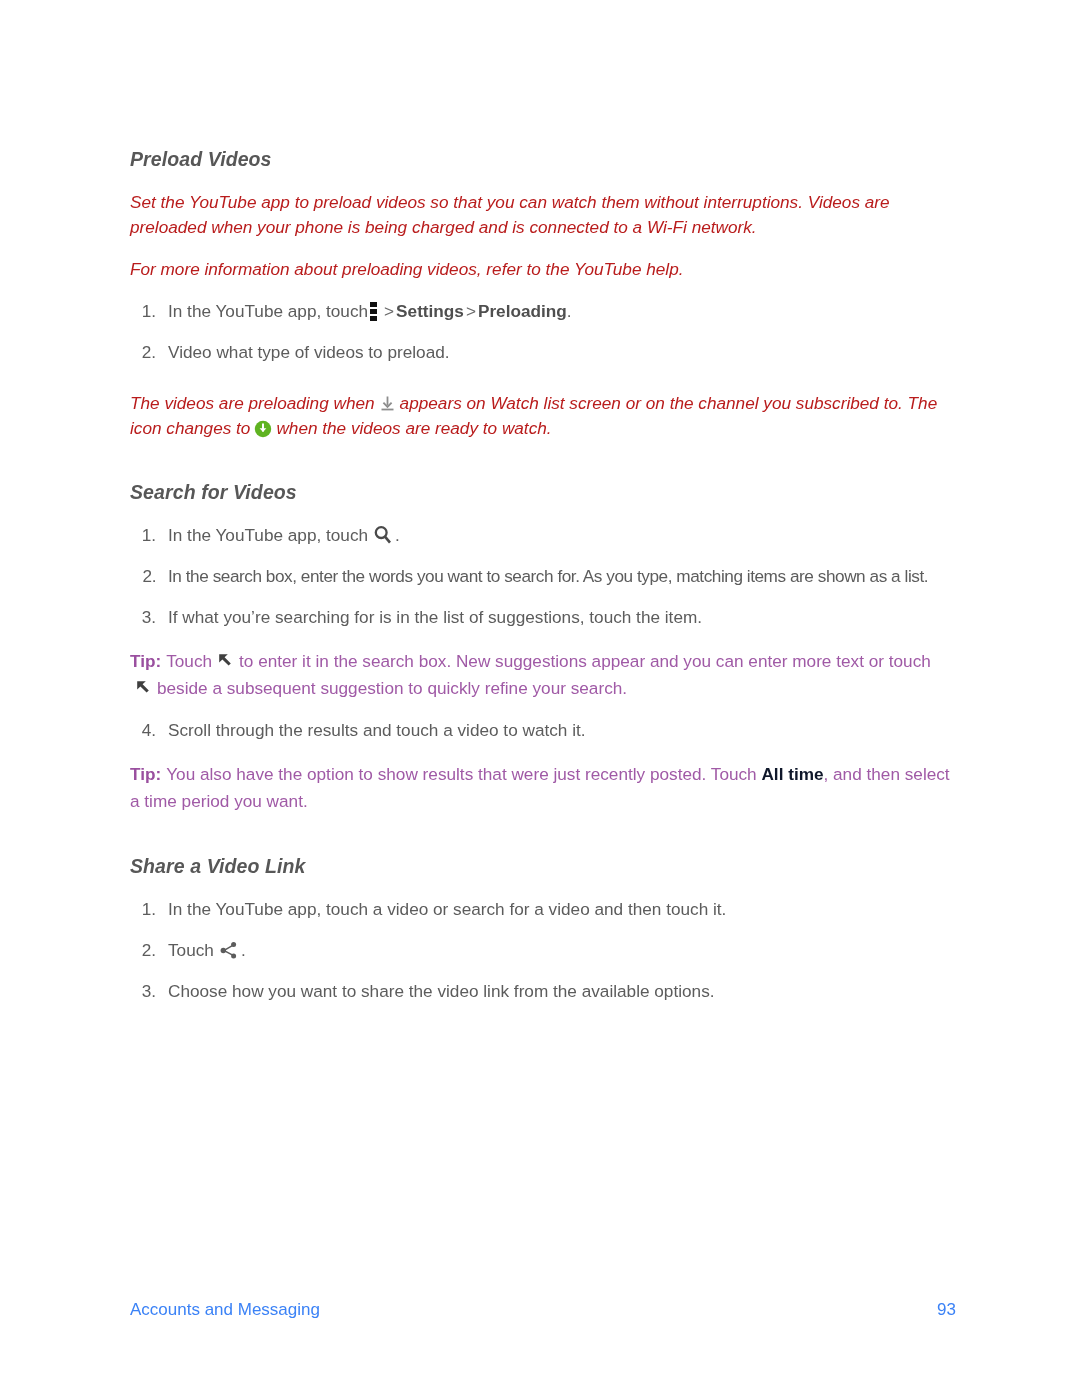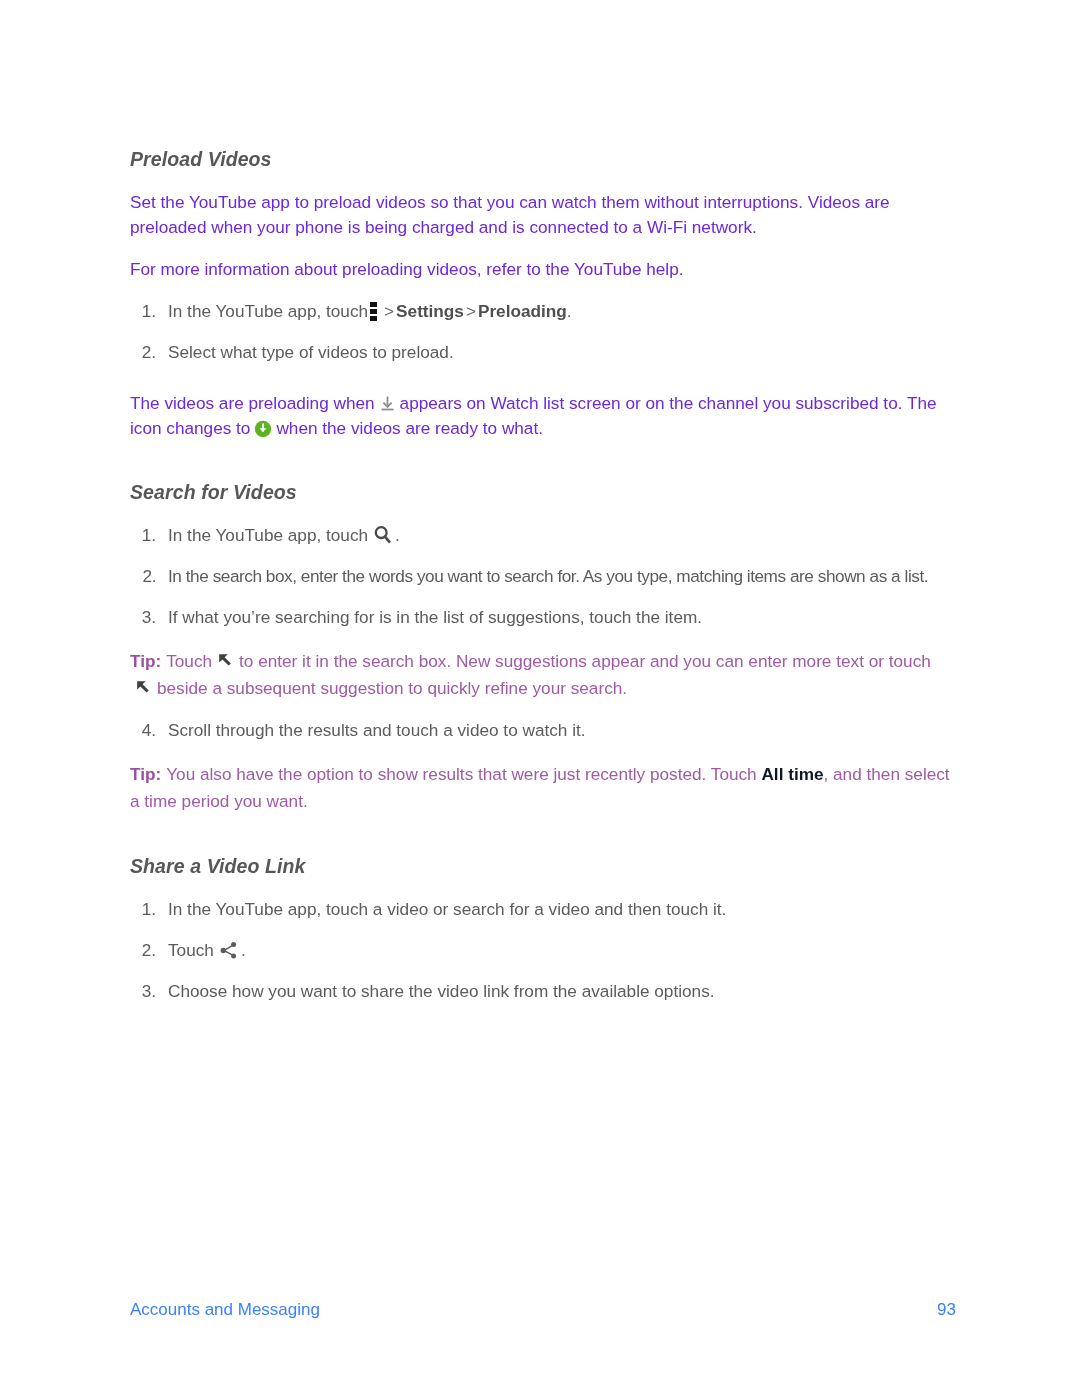--- a/index.html
+++ b/index.html
@@ -38,22 +38,23 @@
     margin: 0 0 19px 0;
     letter-spacing: 0.1px;
   }
   h2.section-heading.spaced-top {
     margin-top: 40px;
   }
 
   p.body-text {
     font-size: 17.2px;
     line-height: 25px;
-    color: #6d28d9;
+    color: #b91c1c;
     margin: 0 0 17px 0;
+    font-style: italic;
   }
 
   ol.steps {
     list-style: none;
     margin: 0 0 16px 0;
     padding: 0;
   }
   ol.steps li {
     position: relative;
     padding-left: 38px;
@@ -167,36 +168,36 @@
 
     <p class="body-text">Set the YouTube app to preload videos so that you can watch them without interruptions. Videos are preloaded when your phone is being charged and is connected to a Wi-Fi network.</p>
 
     <p class="body-text">For more information about preloading videos, refer to the YouTube help.</p>
 
     <ol class="steps">
       <li>
         <span class="num">1.</span><span>In the YouTube app, touch</span><span class="icon icon-overflow"><i></i><i></i><i></i></span><span class="chev">&gt;</span><b class="strong">Settings</b><span class="chev">&gt;</span><b class="strong">Preloading</b><span>.</span>
       </li>
       <li>
-        <span class="num">2.</span><span>Select what type of videos to preload.</span>
+        <span class="num">2.</span><span>Video what type of videos to preload.</span>
       </li>
     </ol>
 
     <p class="body-text" style="margin-top:26px;">
       <span>The videos are preloading when</span><span class="icon icon-download">
         <svg width="17" height="18" viewBox="0 0 17 18" aria-hidden="true">
           <path d="M8.5 1.5 L8.5 10.5" stroke="#8d8d8d" stroke-width="1.8" fill="none"></path>
           <path d="M4.4 7.6 L8.5 11.9 L12.6 7.6" stroke="#8d8d8d" stroke-width="1.8" fill="none" stroke-linejoin="miter"></path>
           <rect x="2.5" y="13.6" width="12" height="1.8" fill="#8d8d8d"></rect>
         </svg></span><span>appears on Watch list screen or on the channel you subscribed to. The icon changes to</span><span class="icon icon-green">
         <svg width="18" height="18" viewBox="0 0 18 18" aria-hidden="true">
           <circle cx="9" cy="9" r="8.2" fill="#5fb321"></circle>
           <path d="M9 3.6 L9 11.4" stroke="#ffffff" stroke-width="2" fill="none"></path>
           <path d="M5.6 8.3 L9 12 L12.4 8.3" fill="#ffffff"></path>
-        </svg></span><span>when the videos are ready to what.</span>
+        </svg></span><span>when the videos are ready to watch.</span>
     </p>
 
     <h2 class="section-heading spaced-top">Search for Videos</h2>
 
     <ol class="steps">
       <li>
         <span class="num">1.</span><span>In the YouTube app, touch</span><span class="icon icon-search">
           <svg width="19" height="20" viewBox="0 0 19 20" aria-hidden="true">
             <circle cx="8.2" cy="7.6" r="5.4" stroke="#4a4a4a" stroke-width="2.3" fill="none"></circle>
             <path d="M12.2 11.8 L17 17.6" stroke="#4a4a4a" stroke-width="2.6" stroke-linecap="butt"></path>

